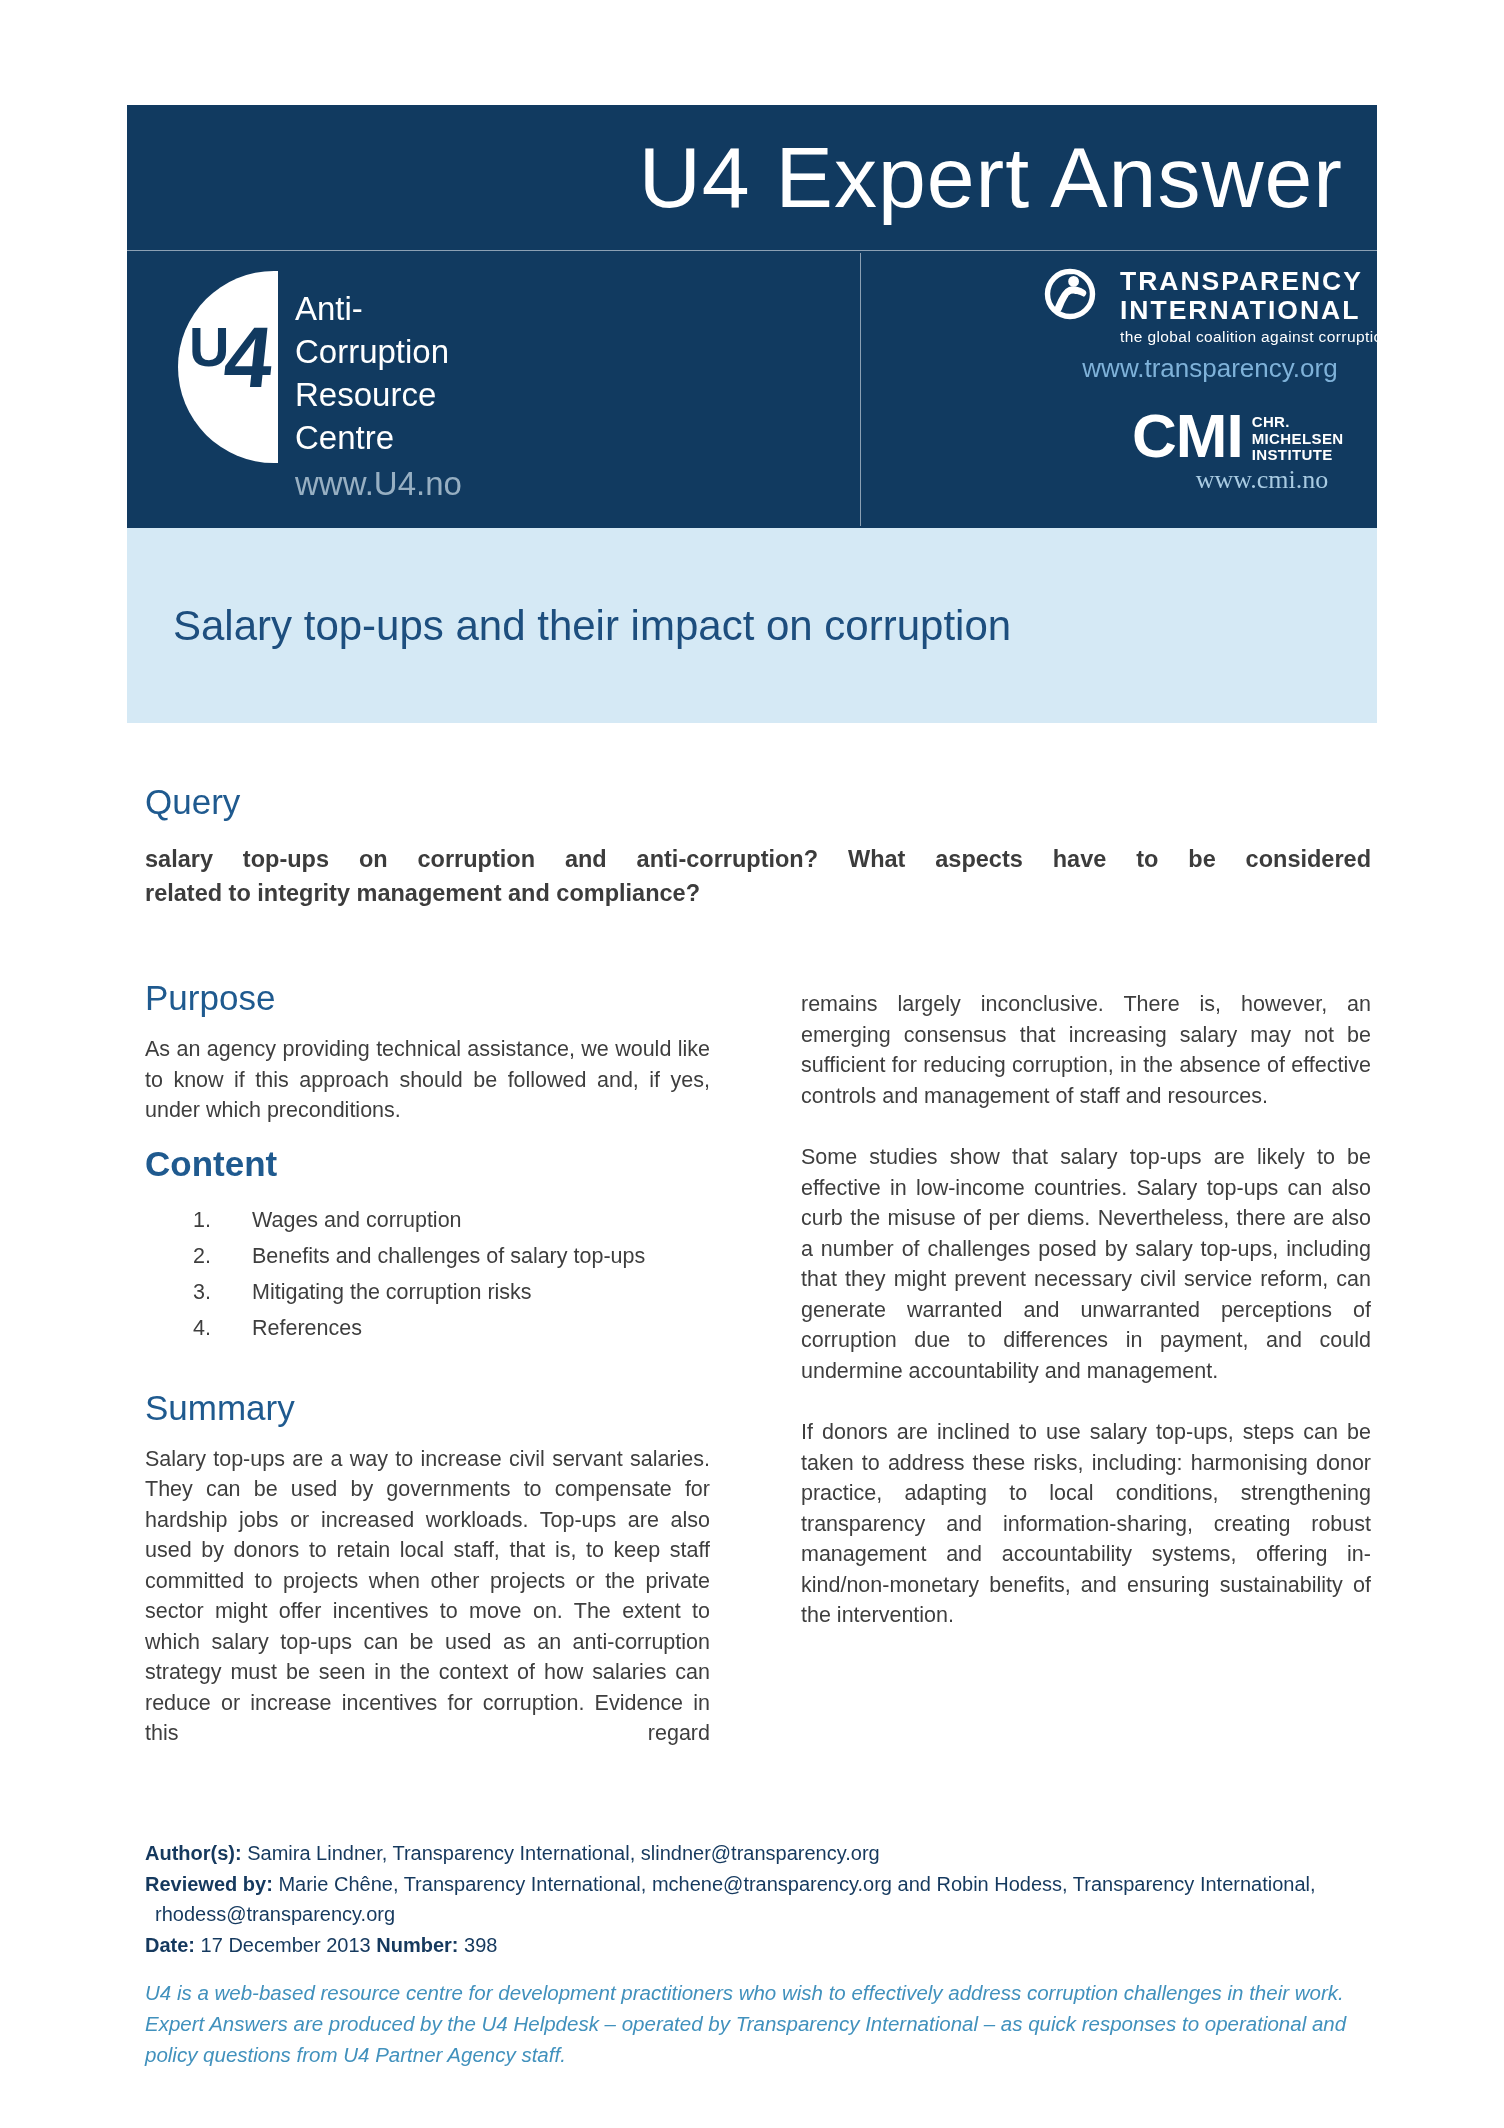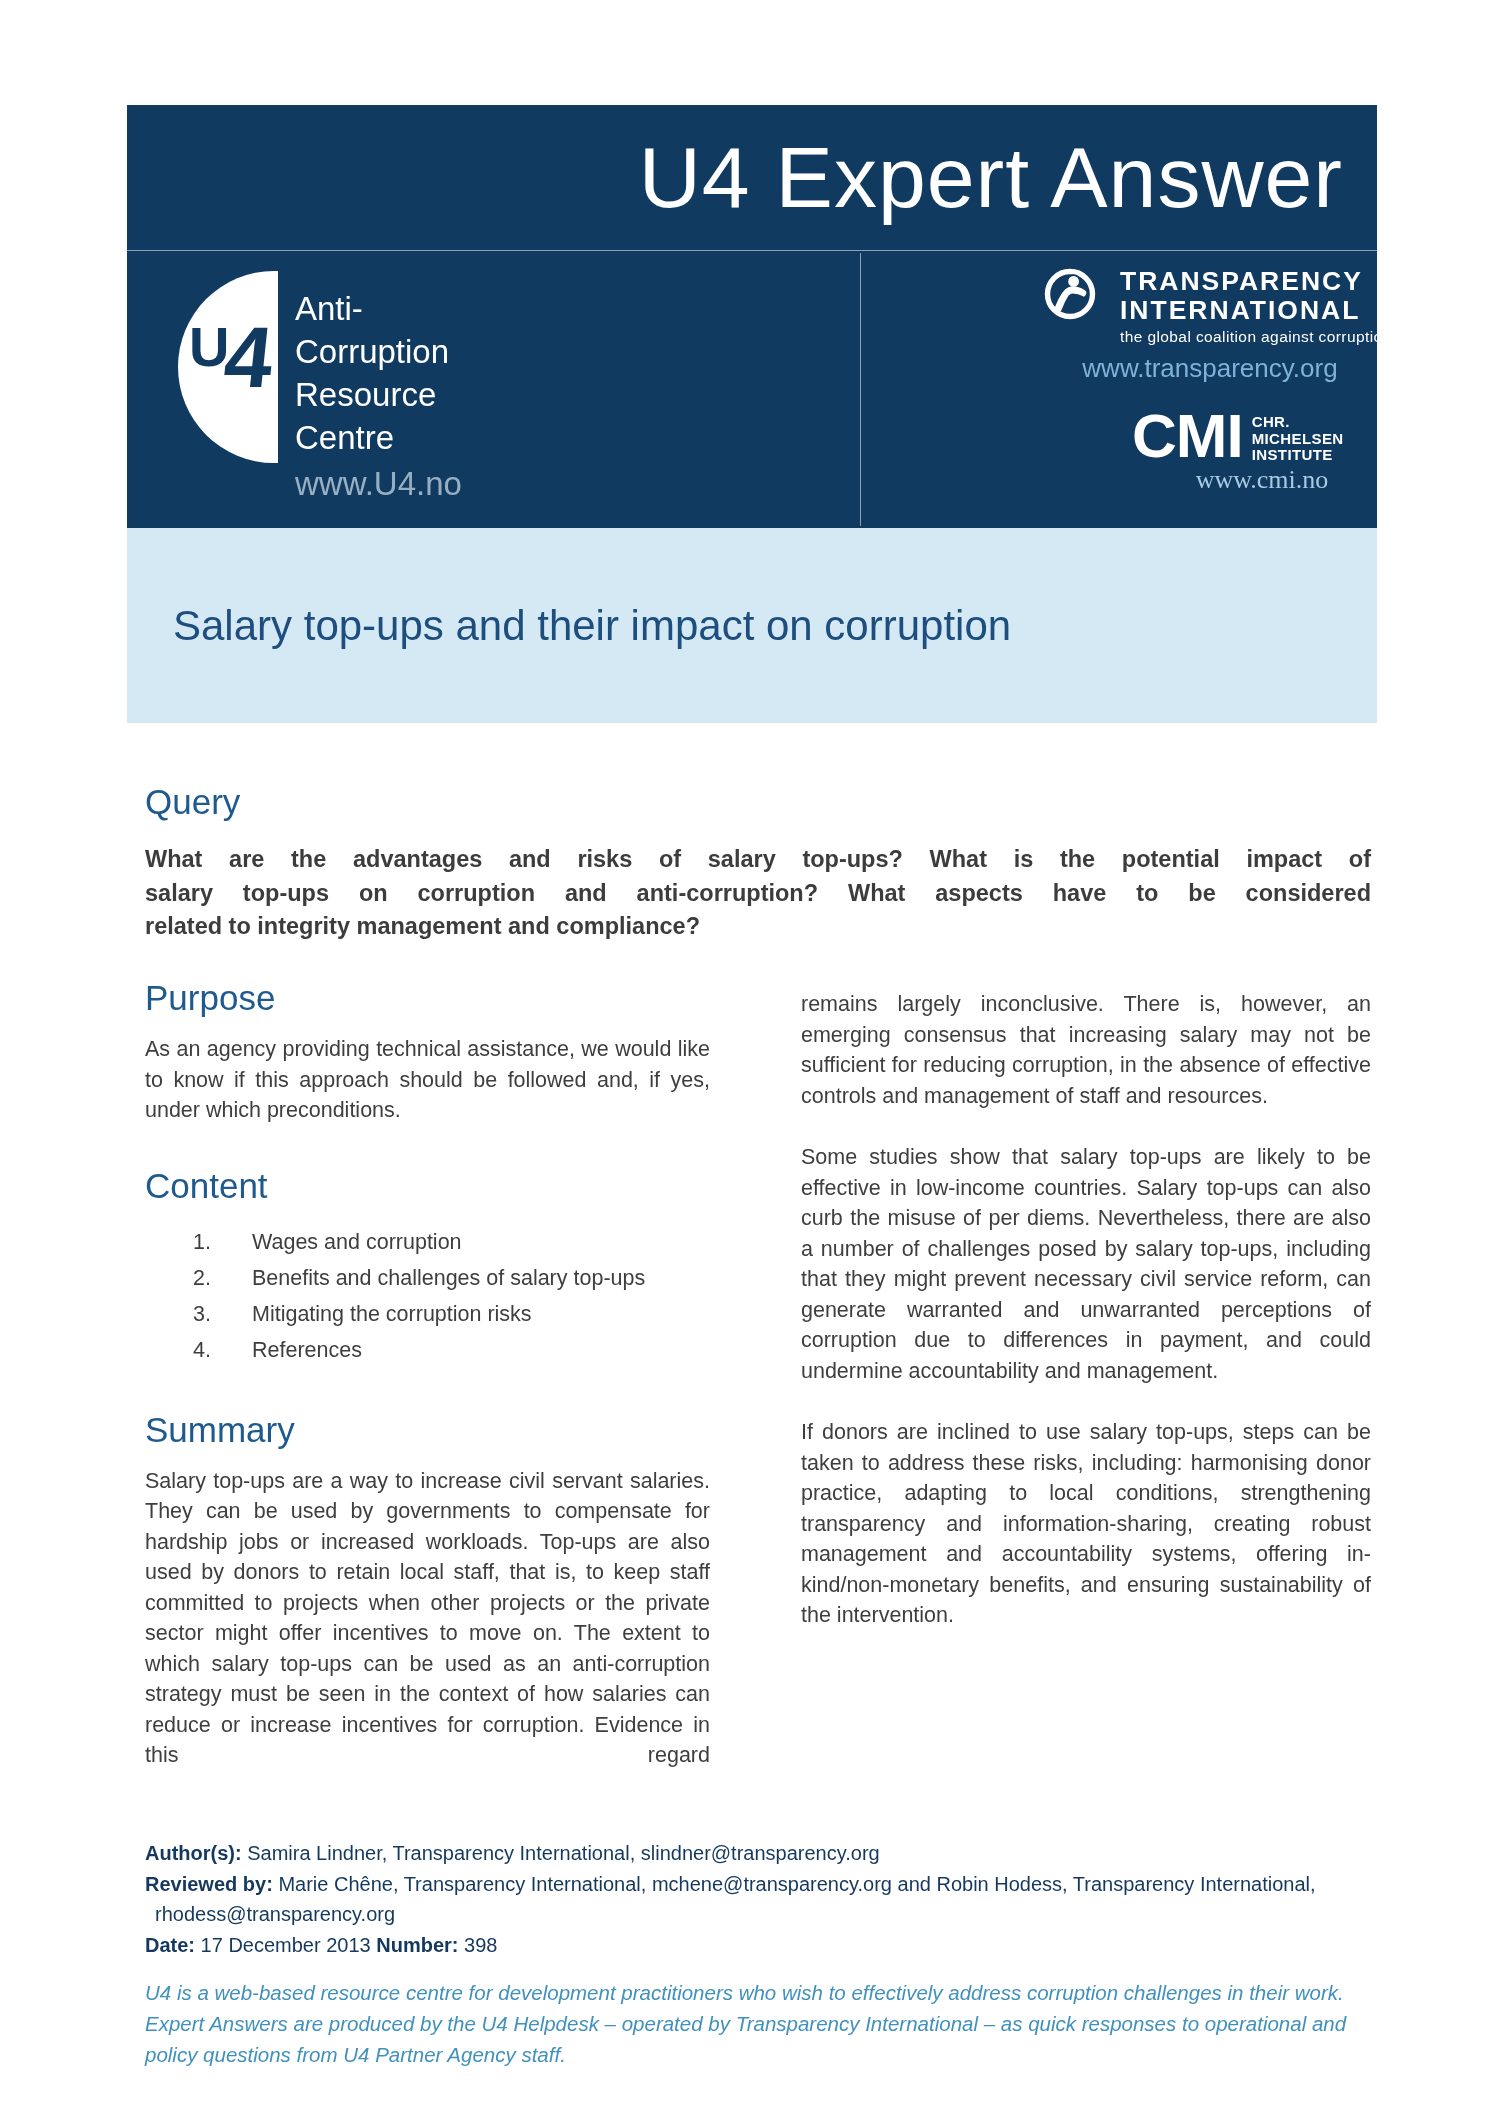--- a/index.html
+++ b/index.html
@@ -50,21 +50,21 @@
   .query-t{position:absolute;left:145px;top:843px;width:1226px;
            font-size:23.5px;font-weight:700;color:#3C3C3C;line-height:33.5px;}
   .jl{text-align:justify;text-align-last:justify;}
 
   .cols{position:absolute;left:145px;top:976px;width:1226px;display:flex;}
   .col-l{width:565px;margin-right:91px;flex:none;}
   .col-r{width:570px;flex:none;padding-top:13px;}
 
   .body-p{margin:14px 0 0 0;font-size:21.5px;line-height:30.5px;color:#3E3E3E;text-align:justify;}
   .col-r .body-p{margin:0 0 31px 0;}
-  .mt-content{margin-top:38px;}
+  .mt-content{margin-top:16px;font-weight:bold;}
   .mt-summary{margin-top:40px;}
   .last-just{text-align-last:justify;}
 
   .toc{margin-top:16px;}
   .li{display:flex;font-size:21.5px;line-height:36px;color:#3E3E3E;}
   .li .num{margin-left:48px;width:59px;flex:none;}
 
   
   .authors{position:absolute;left:145px;top:1838px;width:1230px;
            font-size:20px;line-height:30.7px;color:#15395E;}
@@ -128,21 +128,20 @@
       <div class="cmi-url">www.cmi.no</div>
     </div>
 
     <div class="titlebar">
       <div class="doc-title">Salary top-ups and their impact on corruption</div>
     </div>
   </div>
 
   <h3 class="section-h query-h">Query</h3>
   <div class="query-t">
-    <div class="jl">What are the advantages and risks of salary top-ups? What is the potential impact of</div>
     <div class="jl">salary top-ups on corruption and anti-corruption? What aspects have to be considered</div>
     <div>related to integrity management and compliance?</div>
   </div>
 
   <div class="cols">
 
     <div class="col-l">
       <h3 class="section-h">Purpose</h3>
       <p class="body-p">As an agency providing technical assistance, we would like to know if this approach should be followed and, if yes, under which preconditions.</p>
 

